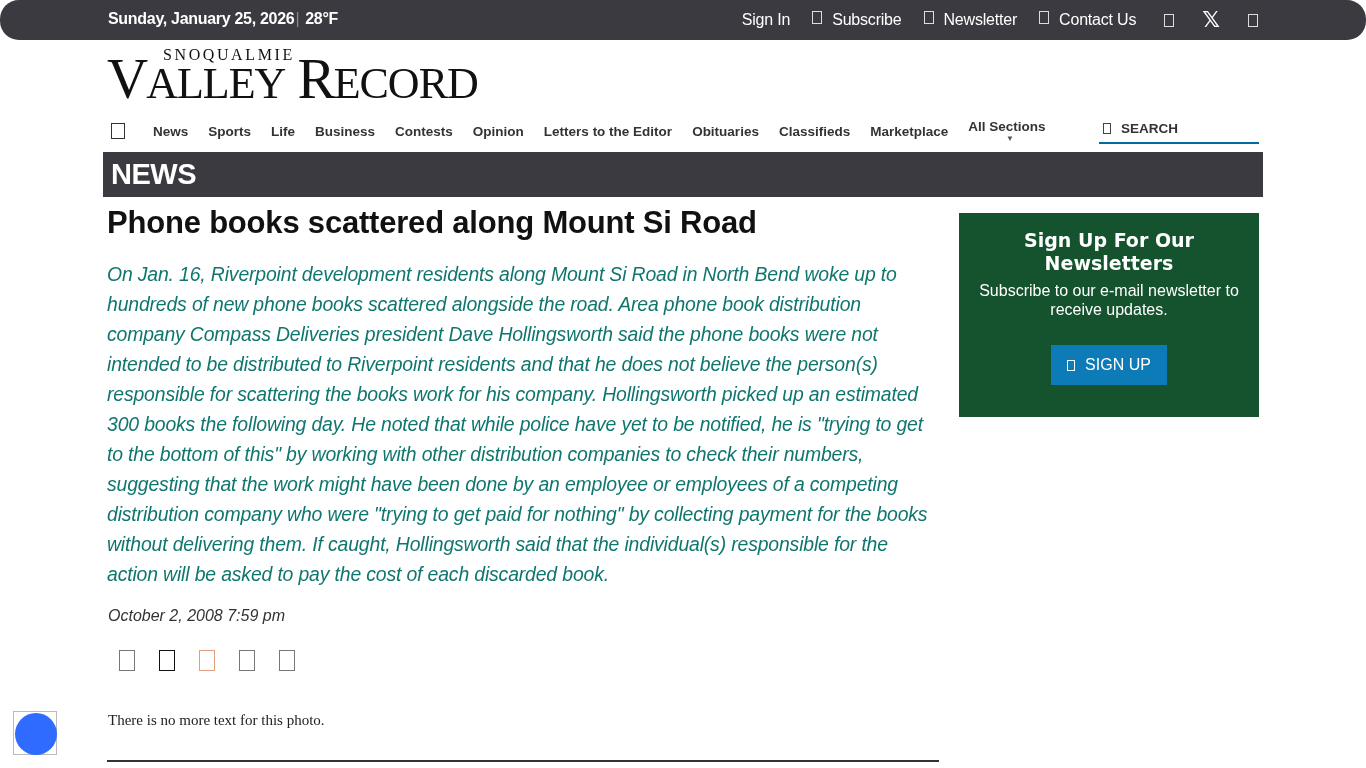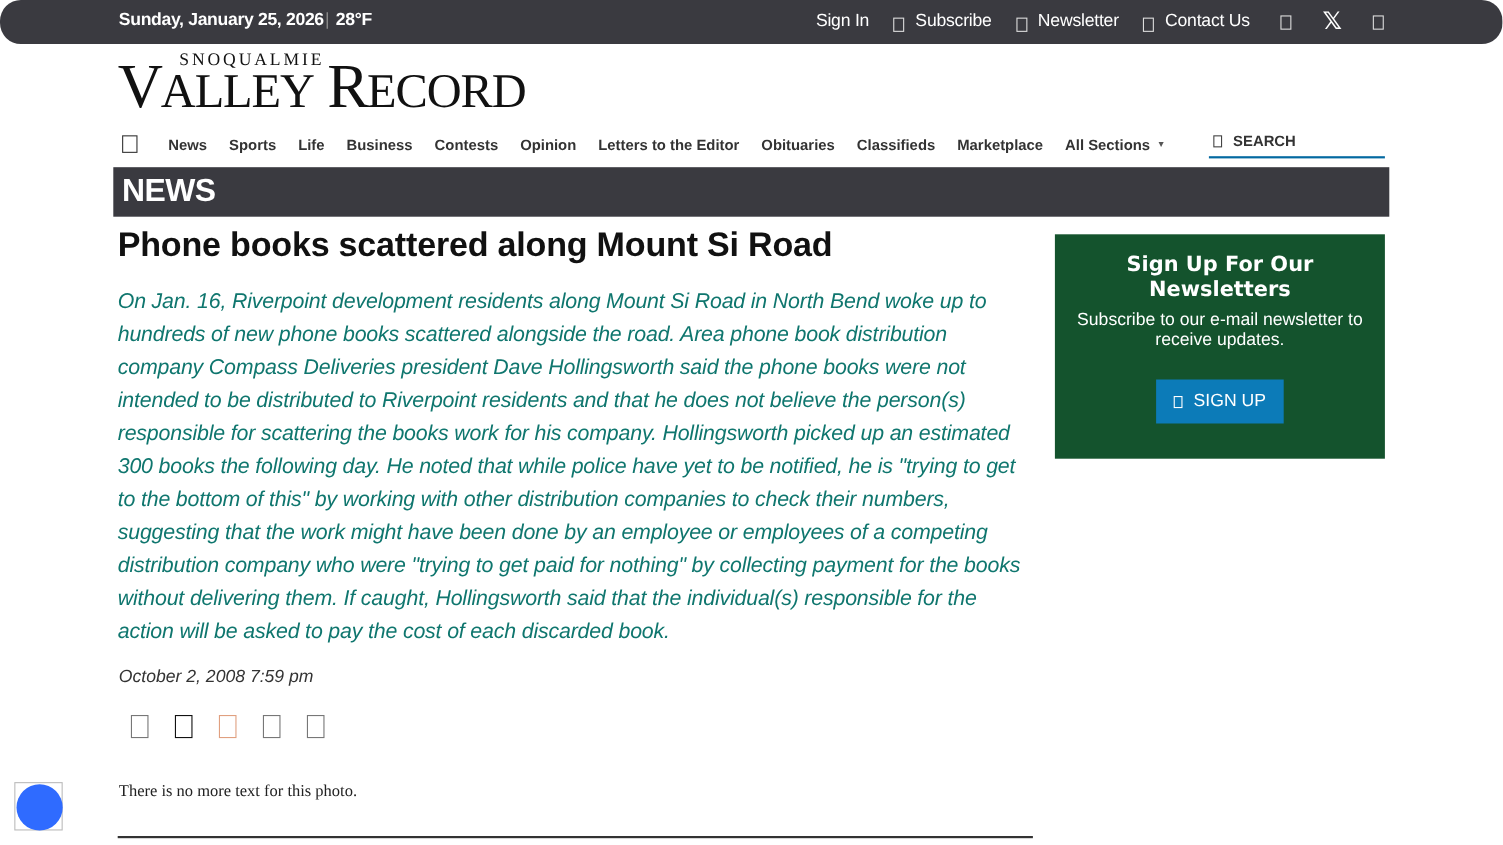--- a/index.html
+++ b/index.html
@@ -5,38 +5,38 @@
   * { box-sizing: border-box; margin: 0; padding: 0; }
   html, body { width: 1366px; height: 768px; overflow: hidden; background: #ffffff; }
   body { font-family: "Liberation Sans", sans-serif; color: #222; position: relative; }
 
   
   .topbar { position: absolute; left: 0; top: 0; width: 1366px; height: 40px; background: #3a3a40; color: #fff; border-radius: 19px; }
   .topbar .date { position: absolute; left: 108px; top: 10px; font-size: 16px; font-weight: bold; letter-spacing: -0.3px; }
   .topbar .sep { color: #888; font-weight: normal; margin: 0 2px 0 1px; }
   .topbar .temp { font-weight: bold; margin-left: 4px; }
   .topbar .right { position: absolute; right: 108px; top: 0; height: 40px; display: flex; align-items: center; font-size: 16px; }
-  .topbar .link { display: flex; align-items: flex-end; color: #fff; text-decoration: none; margin-left: 22px; letter-spacing: -0.2px; }
+  .topbar .link { display: flex; align-items: flex-start; color: #fff; text-decoration: none; margin-left: 22px; letter-spacing: -0.2px; }
   .topbar .link:first-child { margin-left: 0; }
   .glyph-box { display: inline-block; width: 10px; height: 13px; border: 1px solid #ddd; margin-right: 10px; }
   .social { margin-left: 28px; display: flex; align-items: center; }
   .social .glyph-box { margin-right: 0; }
   .x-icon { font-size: 22px; font-weight: bold; line-height: 1; font-family: "DejaVu Sans", sans-serif; }
 
   
   .logo { position: absolute; left: 107px; top: 46px; width: 400px; height: 58px; color: #111; font-family: "Liberation Serif", serif; }
   .logo .small { position: absolute; left: 56px; top: 0; font-size: 16px; letter-spacing: 2.6px; font-weight: normal; }
   .logo .big { position: absolute; left: 0; top: 4px; font-size: 57px; letter-spacing: -2px; line-height: 1; white-space: nowrap; }
   .logo .big .sc { font-size: 44px; letter-spacing: -1px; }
 
   
   .nav { position: absolute; left: 107px; top: 116px; width: 1152px; height: 30px; display: flex; align-items: center; }
   .menu-icon { width: 14px; height: 16px; border: 1px solid #333; margin-left: 4px; margin-right: 28px; }
   .nav-item { font-size: 13.5px; font-weight: bold; color: #333; margin-right: 20px; text-decoration: none; white-space: nowrap; }
-  .nav-item.all { display: flex; align-items: center; margin-right: 4px; }
+  .nav-item.all { display: flex; align-items: center; margin-right: 4px; flex-direction: column; }
   .caret { font-size: 8px; margin-left: 6px; color: #555; }
   .search { position: absolute; left: 992px; top: -2px; width: 160px; height: 30px; border-bottom: 2px solid #0369a1; display: flex; align-items: center; }
   .search .glyph-box { border-color: #444; width: 8px; height: 11px; margin: 0 10px 0 4px; }
   .search input { border: none; outline: none; font-size: 13.5px; font-weight: bold; color: #333; width: 130px; font-family: "Liberation Sans", sans-serif; background: transparent; }
   .search input::placeholder { color: #333; }
 
   
   .section-bar { position: absolute; left: 103px; top: 152px; width: 1160px; height: 45px; background: #3a3a40; }
   .section-bar span { position: absolute; left: 8px; top: 6px; color: #fff; font-size: 29px; font-weight: bold; letter-spacing: -0.5px; }
 

